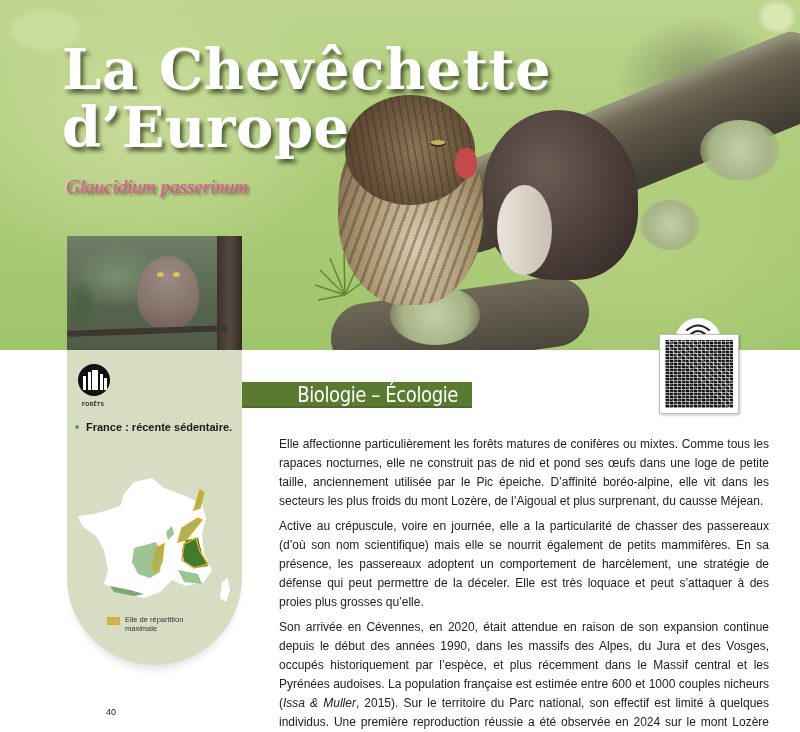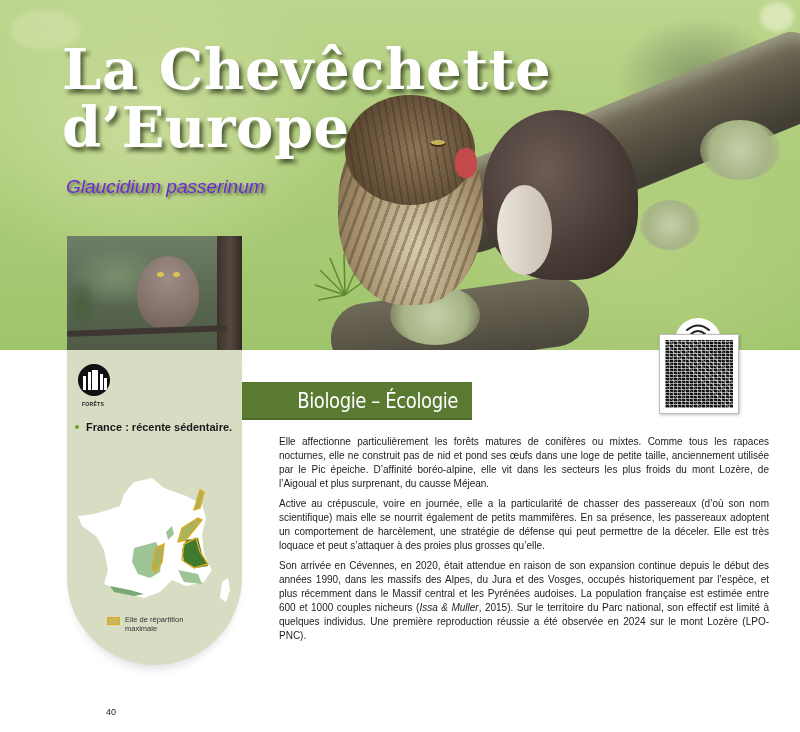--- a/index.html
+++ b/index.html
@@ -61,22 +61,22 @@
 
   
   .title {
     position: absolute; left: 62px; top: 40px; width: 540px;
     font-family: "DejaVu Serif", serif; font-weight: bold; font-size: 56px; line-height: 58px;
     color: #ffffff; letter-spacing: 0.5px;
     text-shadow: 3px 4px 4px rgba(40,50,20,0.75);
   }
   .subtitle {
     position: absolute; left: 66px; top: 176px;
-    font-family: Liberation Sans, sans-serif; font-style: italic; font-size: 19px;
-    color: #6d28d9; text-shadow: 2px 2px 3px rgba(40,50,20,0.7);
+    font-family: Liberation Serif, serif; font-style: italic; font-size: 19px;
+    color: #ec4899; text-shadow: 2px 2px 3px rgba(40,50,20,0.7);
   }
 
   
   .sidebar {
     position: absolute; left: 67px; top: 350px; width: 175px; height: 315px;
     background: #d6ddc3; border-radius: 0 0 88px 88px;
     box-shadow: 0 8px 8px -4px rgba(0,0,0,0.12);
   }
   .side-photo {
     position: absolute; left: 67px; top: 236px; width: 175px; height: 114px; overflow: hidden;
@@ -107,21 +107,21 @@
   }
 
   
   .map { position: absolute; left: 74px; top: 474px; width: 160px; height: 140px; }
   .legend { position: absolute; left: 107px; top: 615px; display: flex; align-items: flex-start; gap: 5px; }
   .legend-swatch { width: 13px; height: 8px; background: #c9b55a; border: 1px solid #e0a91e; margin-top: 2px; }
   .legend-text { font-size: 7.5px; color: #333; line-height: 9px; width: 90px; }
 
   
   .section-header {
-    position: absolute; left: 242px; top: 382px; width: 230px; height: 38px;
+    position: absolute; left: 242px; top: 382px; width: 230px; height: 26px;
     background: #5a7a32; border-bottom: 2px solid #4c6a29;
     display: flex; align-items: center; justify-content: flex-end; padding-right: 14px;
   }
   .section-header span {
     font-family: "DejaVu Sans", sans-serif; font-size: 22px; color: #fff; letter-spacing: -0.5px;
     transform: scaleX(0.82); transform-origin: right center; white-space: nowrap;
   }
 
   
   .qr-wrap { position: absolute; left: 659px; top: 318px; width: 80px; height: 96px; }
@@ -132,21 +132,21 @@
     width: 68px; height: 68px; background-color: #111;
     background-image:
       repeating-linear-gradient(0deg, rgba(255,255,255,0.55) 0 1px, rgba(0,0,0,0) 1px 3px),
       repeating-linear-gradient(90deg, rgba(255,255,255,0.5) 0 1px, rgba(0,0,0,0) 1px 4px),
       repeating-linear-gradient(45deg, rgba(255,255,255,0.35) 0 1px, rgba(0,0,0,0) 1px 5px);
   }
 
   
   .body-text { position: absolute; left: 279px; top: 435px; width: 490px; }
   .body-text p {
-    font-family: "Liberation Sans", sans-serif; font-size: 10px; line-height: 14px; color: #222;
+    font-family: "Liberation Sans", sans-serif; font-size: 12px; line-height: 19px; color: #222;
     text-align: justify; margin-bottom: 6px;
   }
   .body-text em { font-style: italic; }
 
   .page-number { position: absolute; left: 66px; top: 707px; font-size: 9px; color: #222; margin-left: 40px; }
 </style>
 </head>
 <body>
 
 <div class="hero">

